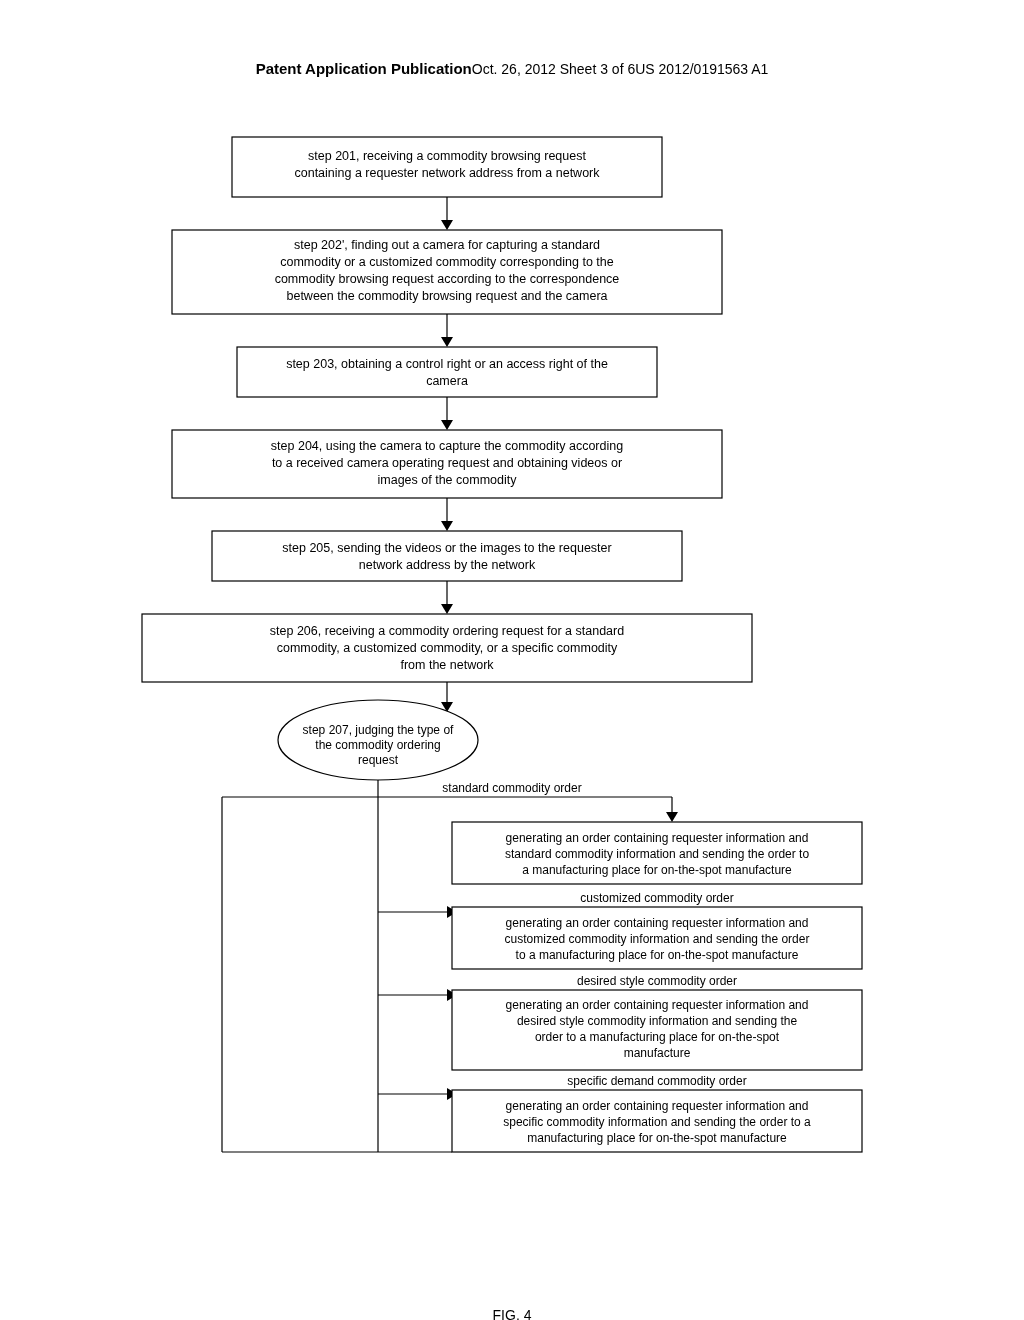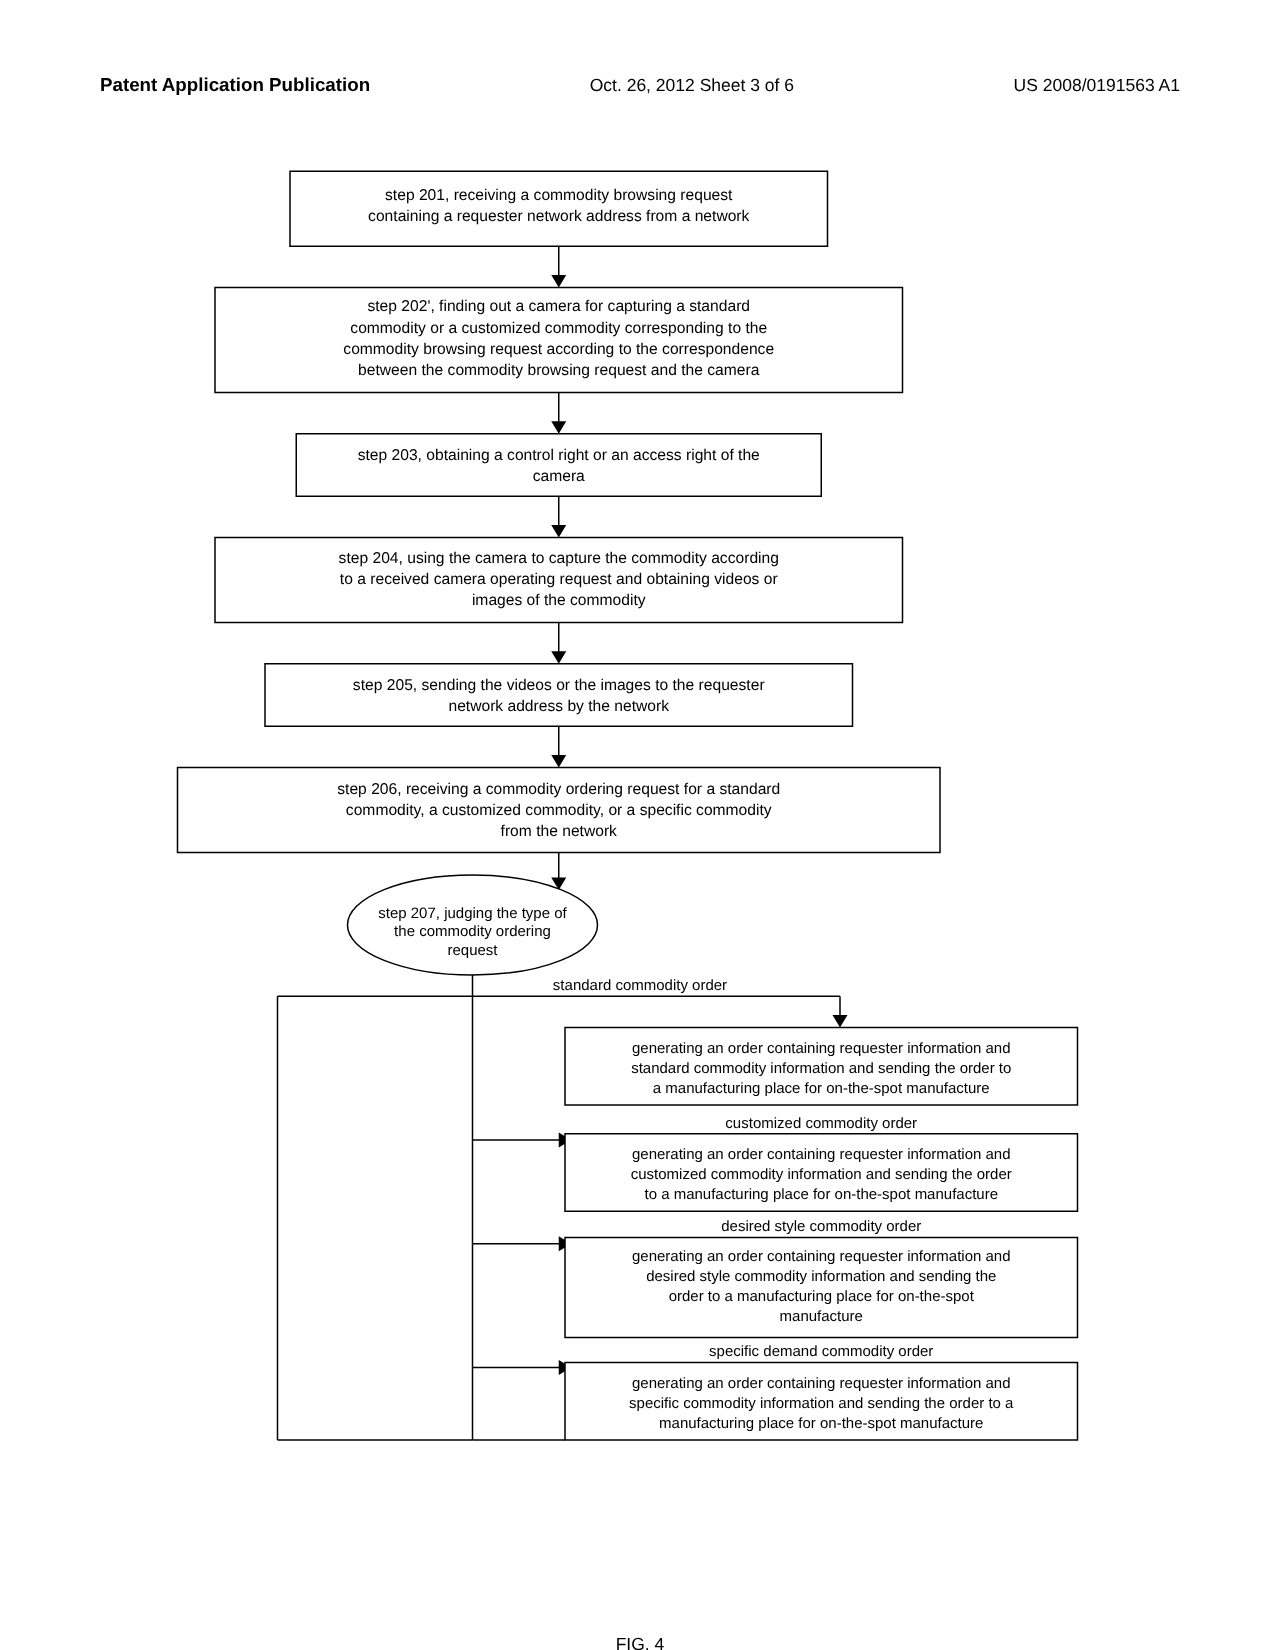--- a/index.html
+++ b/index.html
@@ -13,21 +13,21 @@
       padding: 0;
     }
     .page {
       width: 1024px;
       min-height: 1320px;
       background: #fff;
       padding: 60px 80px 60px 80px;
     }
     .header {
       display: flex;
-      justify-content: space-between;
+      justify-content: center;
       align-items: baseline;
       margin-bottom: 50px;
       border-bottom: none;
     }
     .header-left {
       font-weight: bold;
       font-size: 15px;
     }
     .header-center {
       font-size: 14px;
@@ -58,21 +58,21 @@
     }
   </style>
 </head>
 <body>
 
 <div class="page">
 
   <div class="header">
     <span class="header-left">Patent Application Publication</span>
     <span class="header-center">Oct. 26, 2012   Sheet 3 of 6</span>
-    <span class="header-right">US 2008/0191563 A1</span>
+    <span class="header-right">US 2012/0191563 A1</span>
   </div>
 
   <div class="flowchart">
     <svg class="diagram-svg" width="860" height="1150" viewBox="0 0 860 1150">
 
       <rect x="150" y="10" width="430" height="60" fill="white" stroke="black" stroke-width="1.2"></rect>
       <text x="365" y="33" text-anchor="middle" font-size="12.5" font-family="Arial">step 201, receiving a commodity browsing request</text>
       <text x="365" y="50" text-anchor="middle" font-size="12.5" font-family="Arial">containing a requester network address from a network</text>
 
       <line x1="365" y1="70" x2="365" y2="96" stroke="black" stroke-width="1.2"></line>

